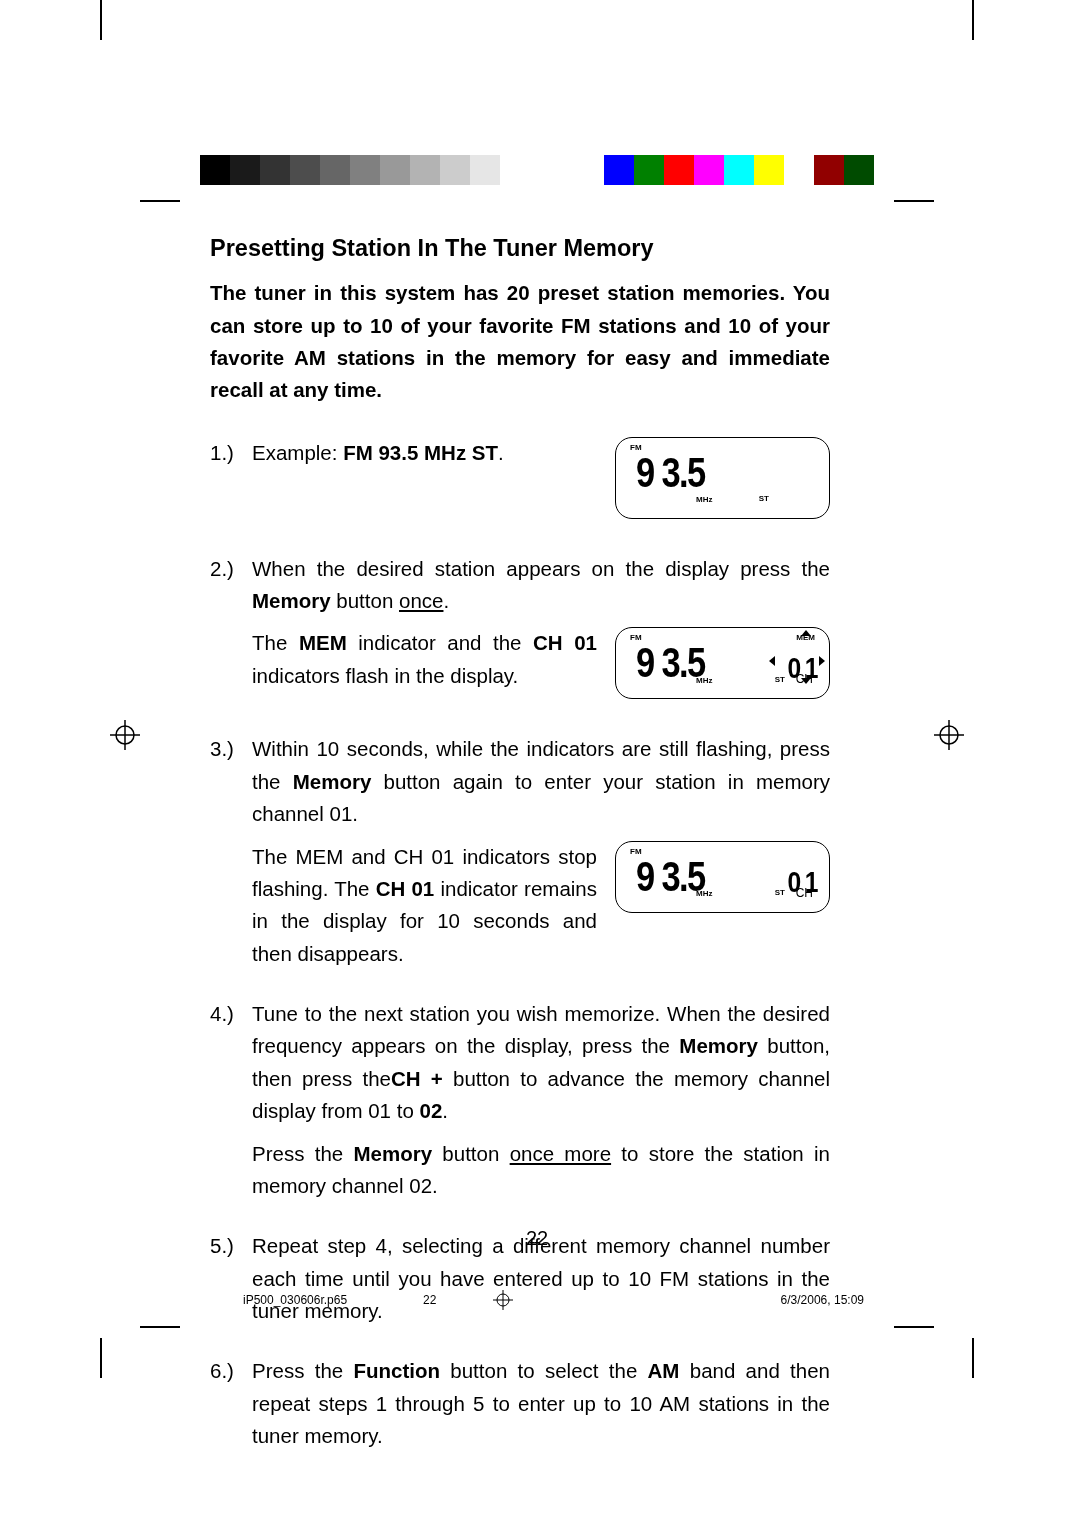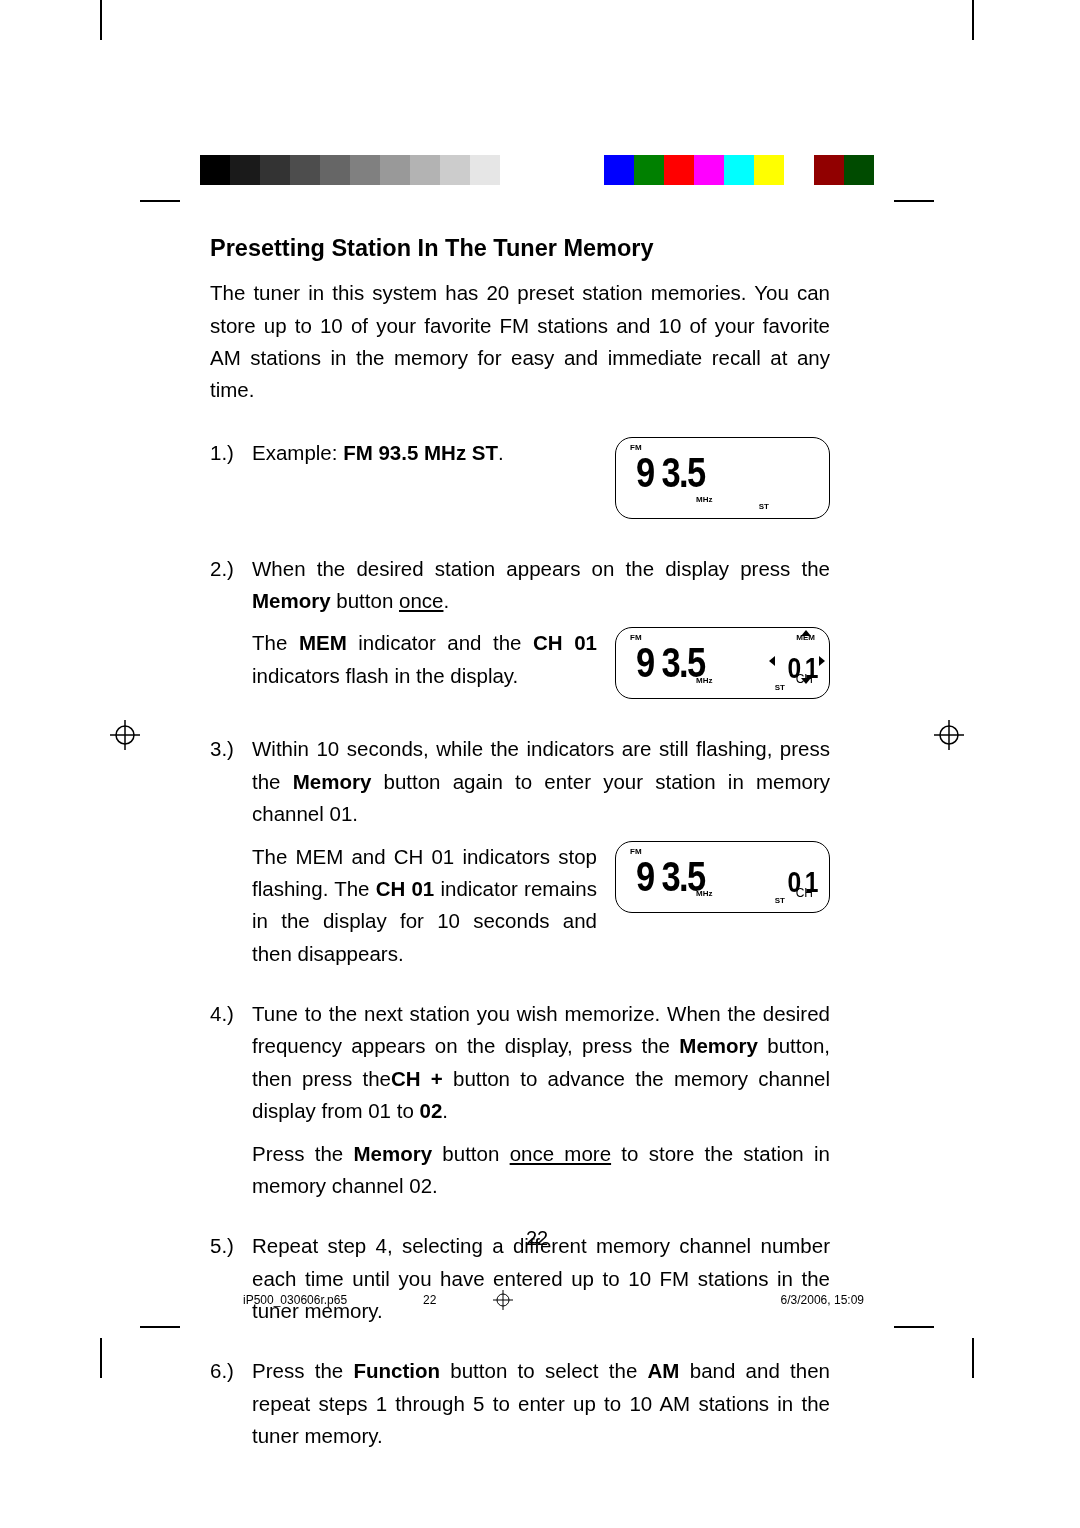--- a/index.html
+++ b/index.html
@@ -63,20 +63,21 @@
   }
   h2.heading {
     font-size: 23.5px;
     font-weight: bold;
     margin: 0 0 10px 0;
     font-family: Arial, Helvetica, sans-serif;
   }
   .intro {
     text-align: justify;
     margin-bottom: 30px;
+    font-weight: bold;
   }
   ol.steps {
     list-style: none;
     padding: 0;
     margin: 0;
   }
   ol.steps > li {
     position: relative;
     padding-left: 42px;
     margin-bottom: 28px;
@@ -123,21 +124,21 @@
     letter-spacing: -2px;
     line-height: 1;
     position:absolute; left: 20px; top: 14px;
     transform: scaleX(0.82);
     transform-origin: left center;
   }
   .lcd .mhz {
     position:absolute; left:80px; bottom:11px; font-size:8px; font-weight:bold;
   }
   .lcd .st {
-    position:absolute; bottom:4px; font-size:8px; font-weight:bold;
+    position:absolute; bottom:12px; font-size:8px; font-weight:bold;
   }
   .lcd.big .st  { right: 60px; }
   .lcd.small .st { right: 44px; }
   .lcd .ch {
     position:absolute; right:16px; bottom:9px; font-size:12px; font-weight:normal;
   }
   .lcd .chnum {
     font-family: "Arial Black", Arial, sans-serif;
     font-weight: 900;
     font-size: 30px;

